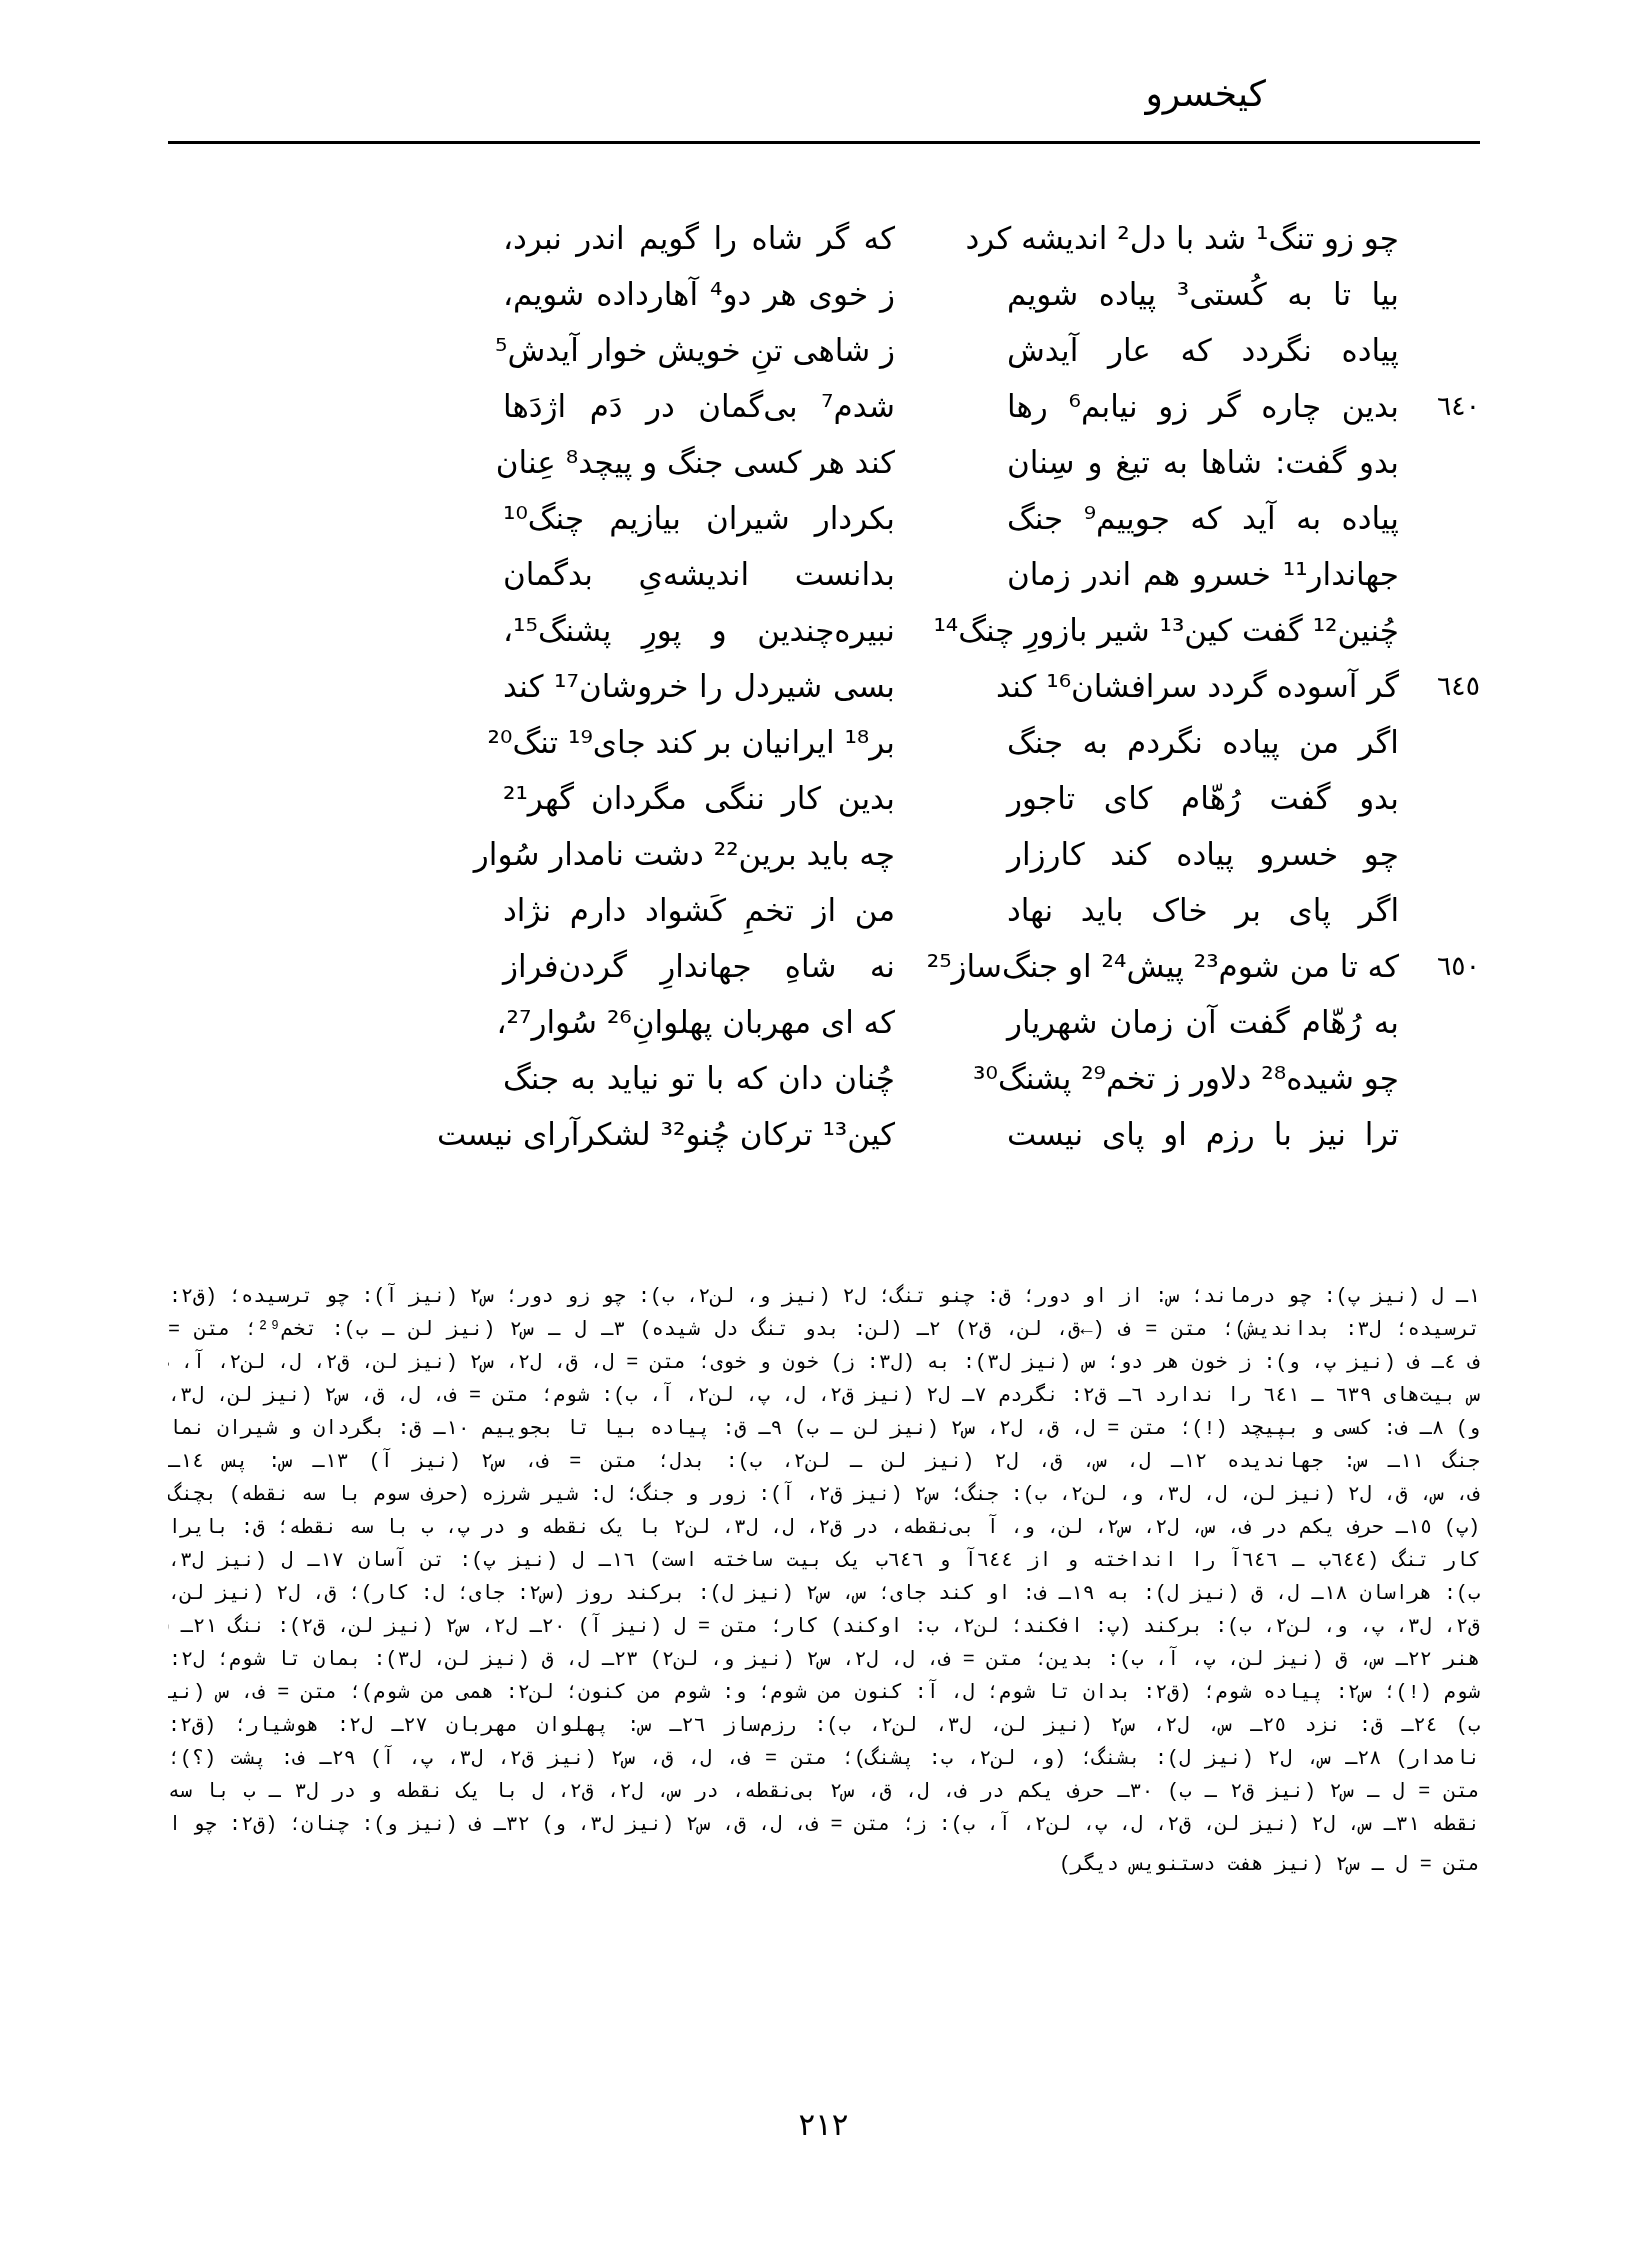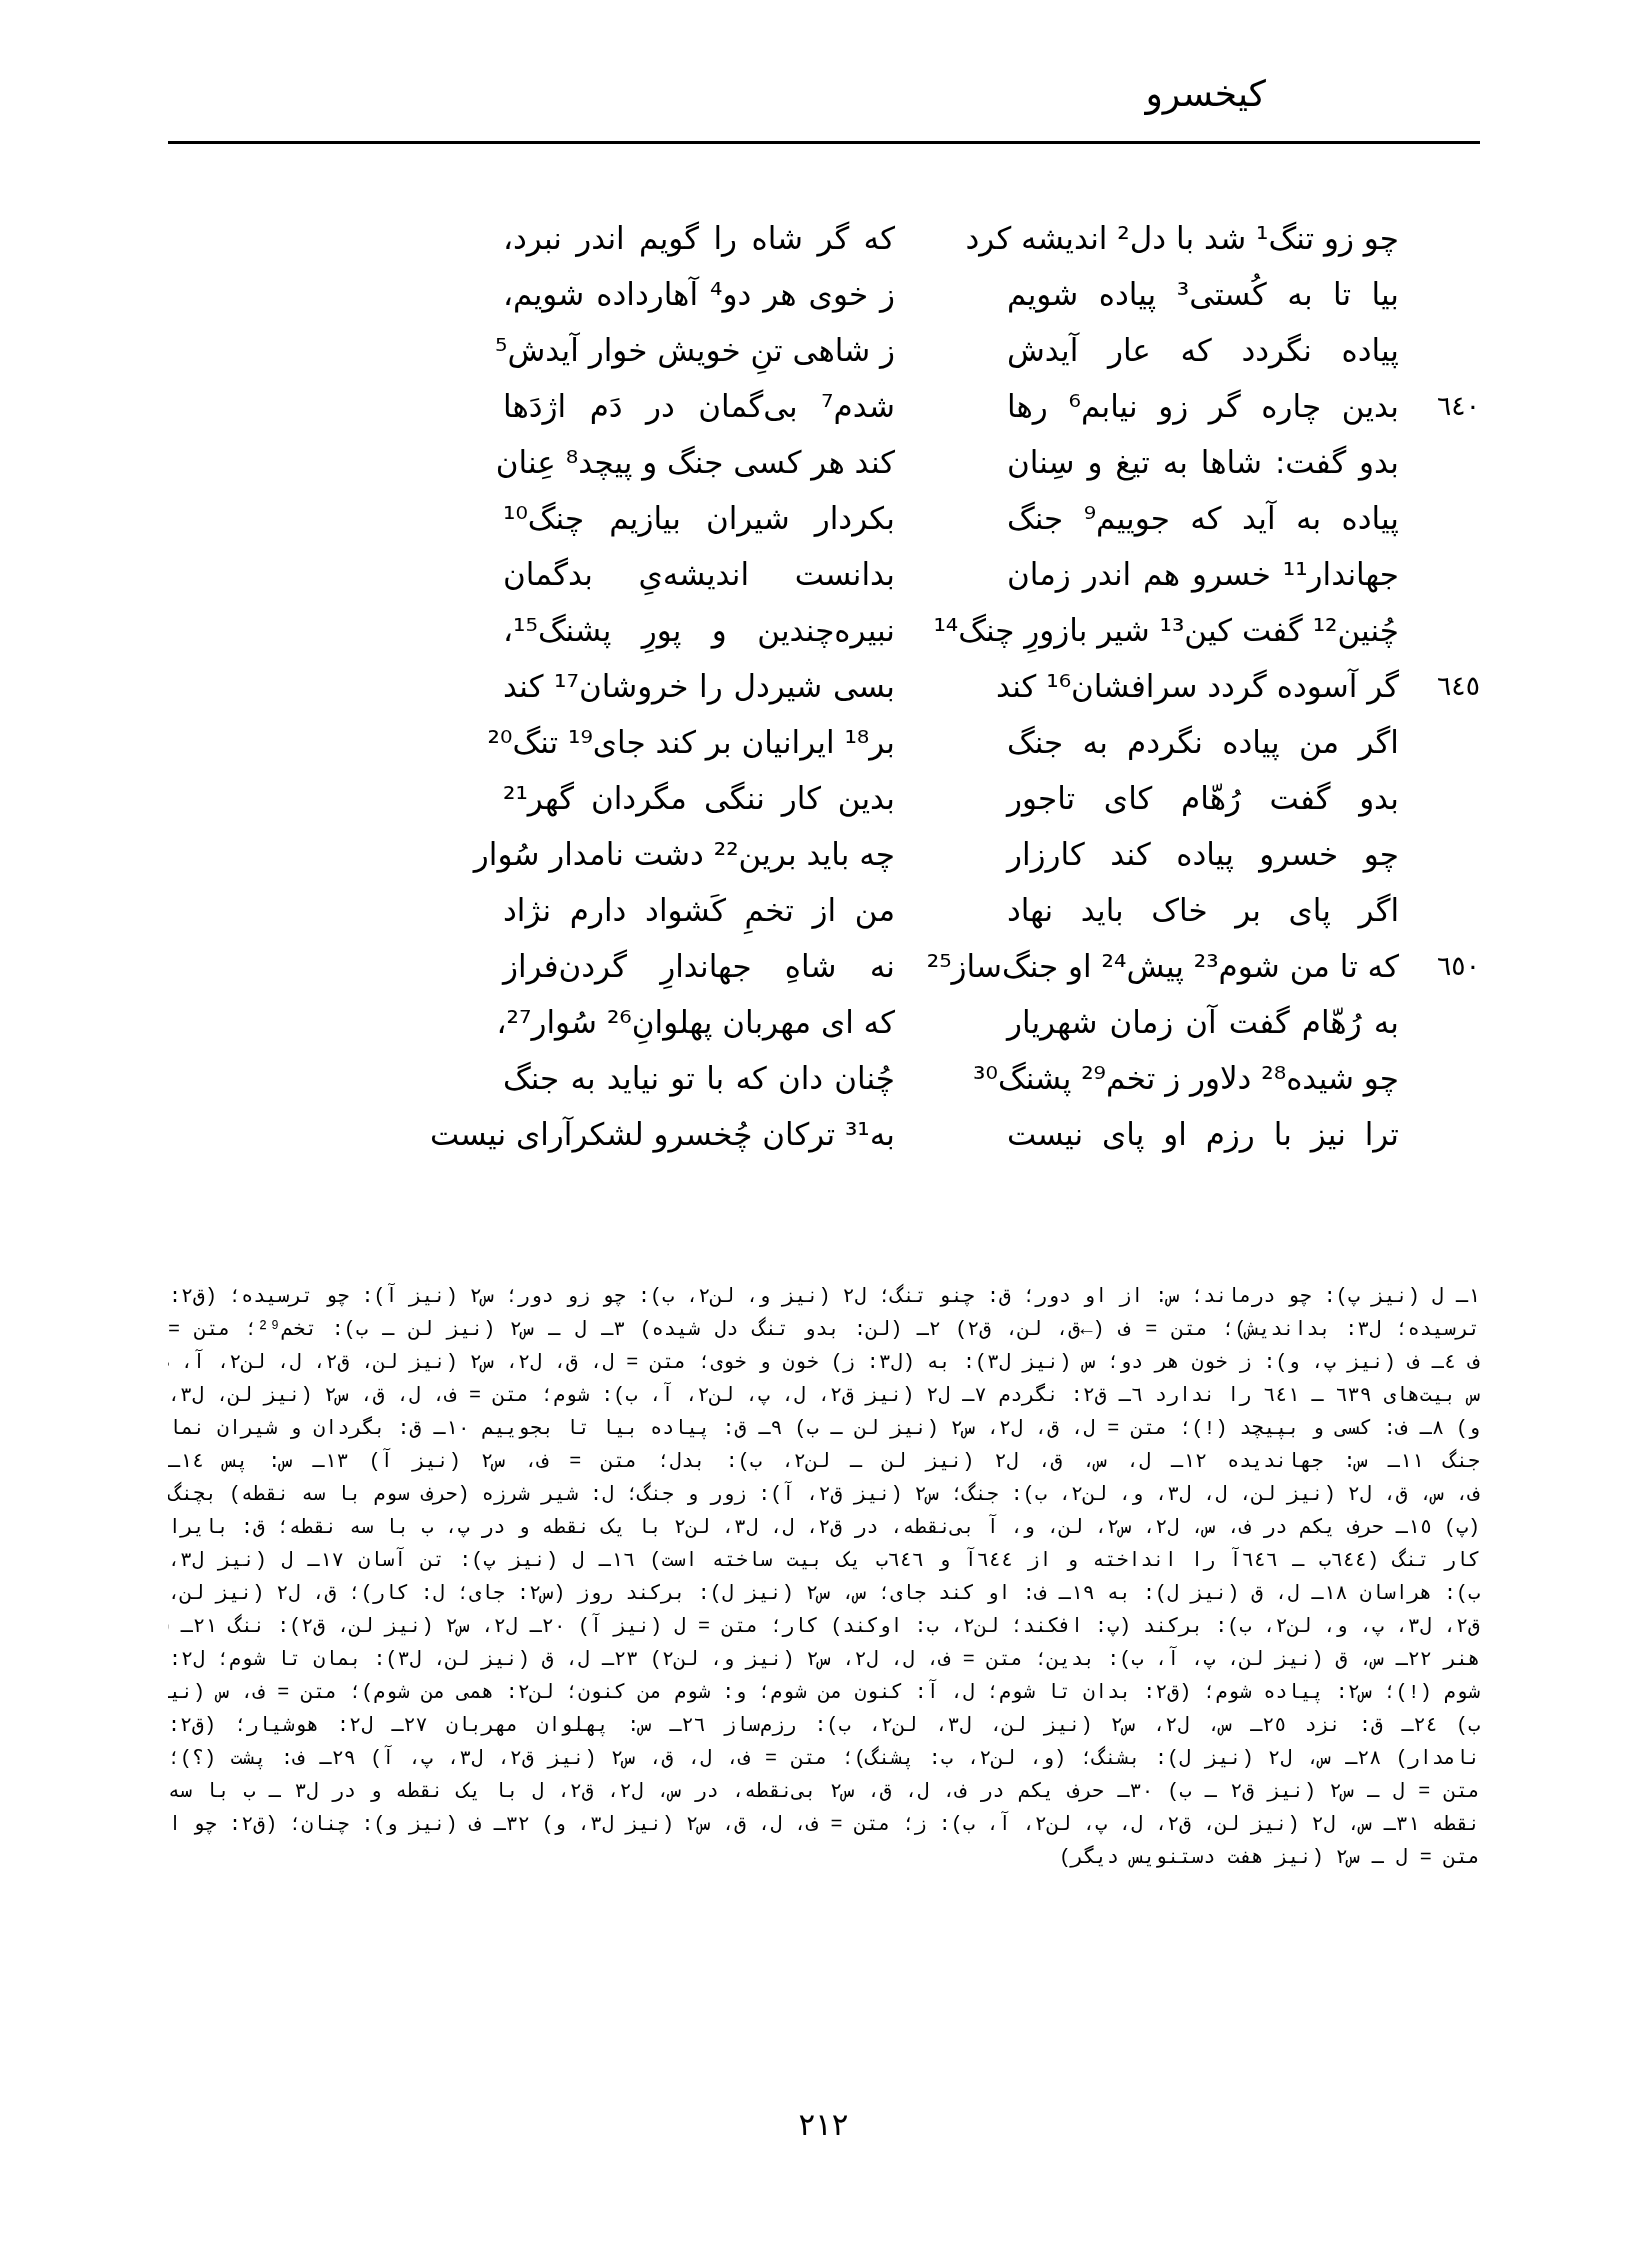--- a/index.html
+++ b/index.html
@@ -96,20 +96,21 @@
     }
     .fn-line {
       white-space: nowrap;
       overflow: hidden;
       height: 33px;
       text-align: justify;
       text-align-last: justify;
     }
     .fn-line.last {
       text-align-last: right;
+      margin-top: 7px;
     }
     .page-number {
       position: absolute;
       top: 2082px;
       left: 0;
       width: 1647px;
       text-align: center;
       font-size: 31px;
       font-weight: normal;
       line-height: 42px;
@@ -203,21 +204,21 @@
         <span class="hemistich second">که ای مهربان پهلوانِ²⁶ سُوار²⁷،</span>
       </div>
     <div class="couplet">
         <span class="verse-num"></span>
         <span class="hemistich first">چو شیده²⁸ دلاور ز تخم²⁹ پشنگ³⁰</span>
         <span class="hemistich second">چُنان دان که با تو نیاید به جنگ</span>
       </div>
     <div class="couplet">
         <span class="verse-num"></span>
         <span class="hemistich first">ترا نیز با رزم او پای نیست</span>
-        <span class="hemistich second">به³¹ ترکان چُخسرو لشکرآرای نیست</span>
+        <span class="hemistich second">کین¹³ ترکان چُنو³² لشکرآرای نیست</span>
       </div>
   </div>
 
   <div class="footnotes">
     <div class="fn-line">١ـ ل (نیز پ): چو درماند؛ س: از او دور؛ ق: چنو تنگ؛ ل٢ (نیز و، لن٢، ب): چو زو دور؛ س٢ (نیز آ): چو ترسیده؛ (ق٢: چو زان تنگ؛ ل: چو</div>
     <div class="fn-line">ترسیده؛ ل٣: بداندیش)؛ متن = ف (←ق، لن، ق٢)   ٢ـ (لن: بدو تنگ دل شیده)   ٣ـ ل ـ س٢ (نیز لن ـ ب): تخم²⁹؛ متن =</div>
     <div class="fn-line">ف   ٤ـ ف (نیز پ، و): ز خون هر دو؛ س (نیز ل٣): به (ل٣: ز) خون و خوی؛ متن = ل، ق، ل٢، س٢ (نیز لن، ق٢، ل، لن٢، آ، ب)   ٥ـ</div>
     <div class="fn-line">س بیت‌های ٦٣٩ ـ ٦٤١ را ندارد   ٦ـ ق٢: نگردم   ٧ـ ل٢ (نیز ق٢، ل، پ، لن٢، آ، ب): شوم؛ متن = ف، ل، ق، س٢ (نیز لن، ل٣،</div>
     <div class="fn-line">و)   ٨ـ ف: کسی و بپیچد (!)؛ متن = ل، ق، ل٢، س٢ (نیز لن ـ ب)   ٩ـ ق: پیاده بیا تا بجوییم   ١٠ـ ق: بگردان و شیران نماییم</div>
     <div class="fn-line">جنگ   ١١ـ س: جهاندیده   ١٢ـ ل، س، ق، ل٢ (نیز لن ـ لن٢، ب): بدل؛ متن = ف، س٢ (نیز آ)   ١٣ـ س: پس   ١٤ـ</div>

